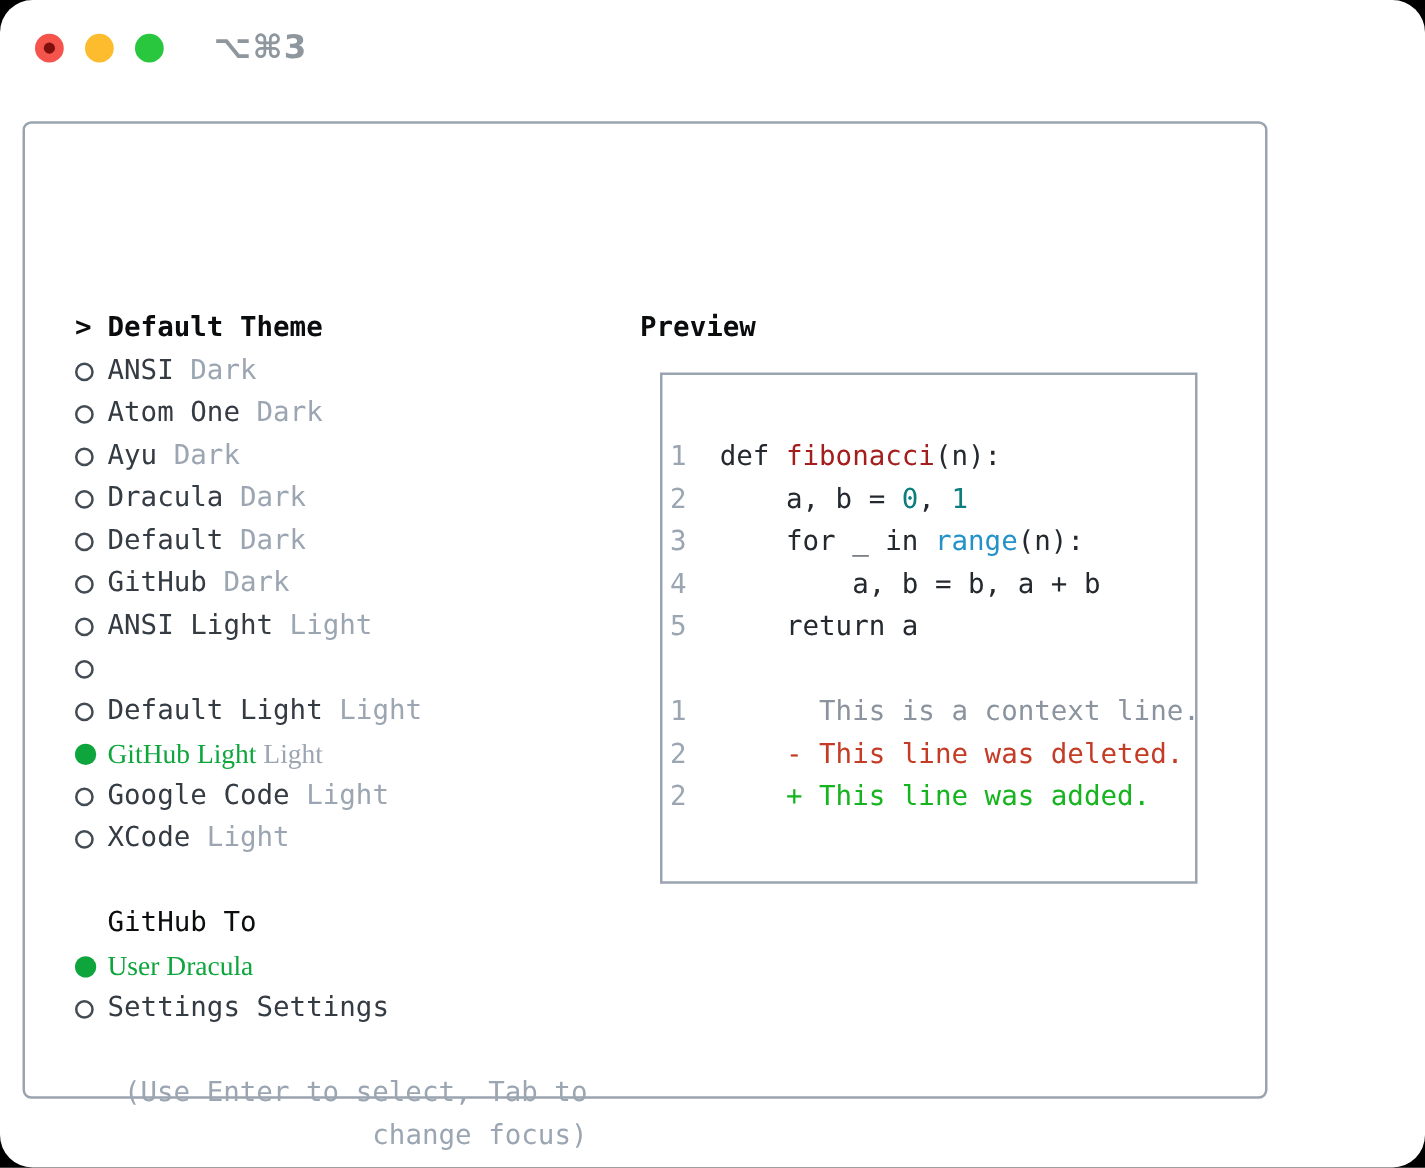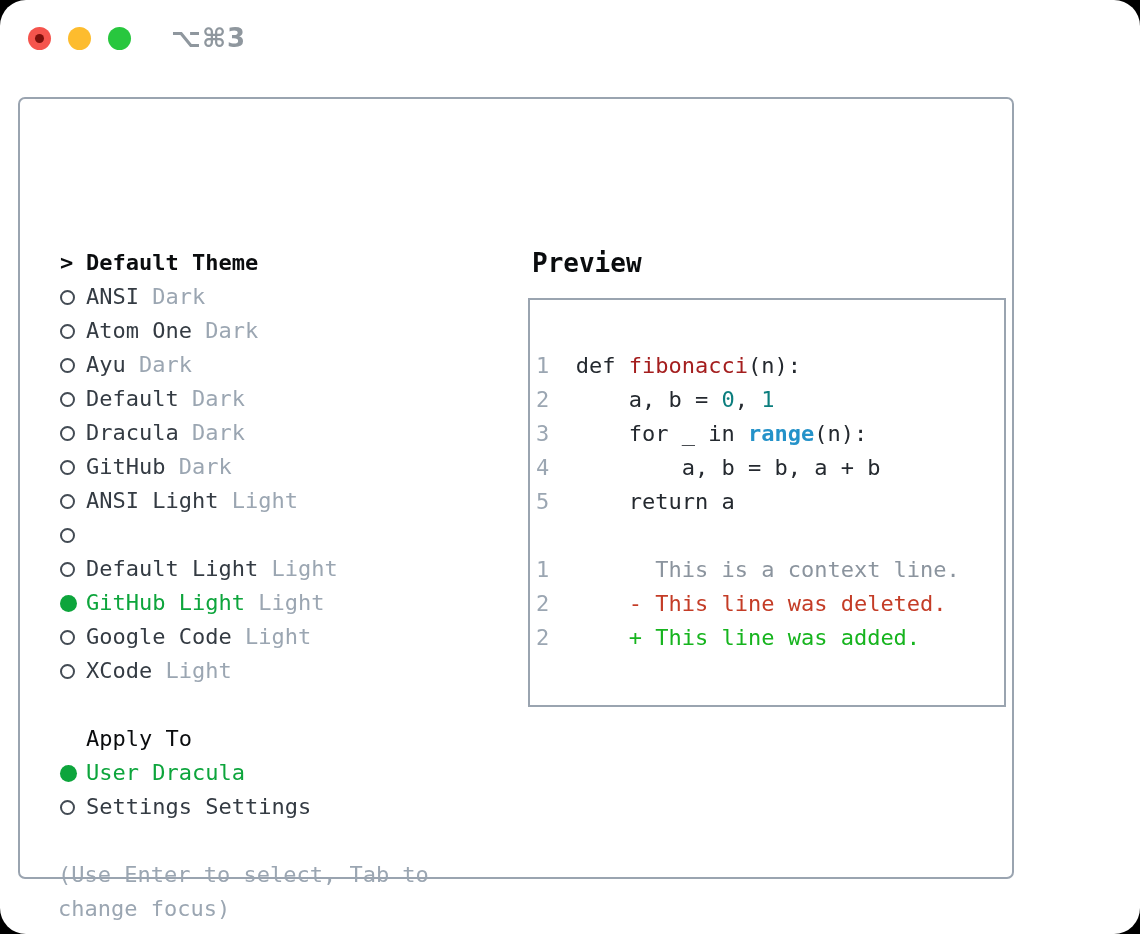--- a/index.html
+++ b/index.html
@@ -31,40 +31,40 @@
   #apply-col { left:40px; top:623px; }
 
   .row { display:flex; align-items:center; height:34px; white-space:pre; }
   .marker { width:26px; flex:0 0 26px; display:flex; align-items:center; }
   .arrow { font-weight:bold; color:var(--text_black,#0a0c0e); }
   .circle { width:15px; height:15px; border:2px solid var(--circle_gray,#434b54);
     border-radius:50%; display:inline-block; background:transparent; }
   .row.selected .circle { width:17px; height:17px; border:none;
     background:var(--accent_green,#0da53c); }
   .row-label { color:var(--text_dark,#343b43); }
-  .row.selected .row-label { color:var(--accent_green,#0da53c); }
+  .row.selected .row-label { color:var(--accent_green,#0da53c);font-family:Liberation Serif, serif; }
   .muted { color:var(--muted,#9ba6b2);text-align:center; }
   .hdr { font-weight:bold; color:var(--text_black,#0a0c0e); }
   .plain-hdr { color:var(--text_black,#0a0c0e); }
 
   #hint { position:absolute; left:38px; top:759px; width:412px;
-    font-size:22px; line-height:34px; color:var(--muted,#9ba6b2); }
+    font-size:22px; line-height:34px; color:var(--muted,#9ba6b2);text-align:right; }
 
   
-  #preview-title { position:absolute; left:512px; top:147px; height:34px;
-    font-size:26px; line-height:34px; font-weight:bold; color:var(--text_black,#0a0c0e); }
-  #preview-box { position:absolute; left:508px; top:199px; width:478px; height:409px;
+  #preview-title { position:absolute; left:492px; top:147px; height:34px;
+    font-size:22px; line-height:34px; font-weight:bold; color:var(--text_black,#0a0c0e); }
+  #preview-box { position:absolute; left:508px; top:199px; width:430px; height:409px;
     border:2px solid var(--border_gray,#9aa4b0); background:#fff; overflow:hidden; }
   #preview-code { padding:49px 0 0 6px; font-size:22px; line-height:34px; white-space:pre; }
   .pline { height:34px; }
   .ln { color:var(--ln_gray,#9ba6b2); }
   .seg-code    { color:var(--code_text,#24292f); }
   .seg-fn      { color:var(--fn_red,#a41e1e); }
   .seg-num     { color:var(--num_teal,#0c7e7e); }
-  .seg-builtin { color:var(--builtin_blue,#2492c9);font-weight:bold; }
+  .seg-builtin { color:var(--builtin_blue,#2492c9); }
   .seg-ctx     { color:var(--diff_ctx,#8b949e); }
   .seg-del     { color:var(--diff_del,#c43c26); }
   .seg-add     { color:var(--diff_add,#16b41e); }
 </style>
 </head>
 <body>
 
 <div class="window">
 
   <div class="titlebar">
@@ -80,36 +80,36 @@
 
     <div class="col" id="theme-col">
       <div class="row">
         <span class="marker"><span class="arrow">&gt;</span></span>
         <span class="row-label hdr">Default Theme</span>
       </div>
       <div id="theme-items">
           <div class="row"><span class="marker"><span class="circle"></span></span><span class="row-label">ANSI<span class="muted"> Dark</span></span></div>
           <div class="row"><span class="marker"><span class="circle"></span></span><span class="row-label">Atom One<span class="muted"> Dark</span></span></div>
           <div class="row"><span class="marker"><span class="circle"></span></span><span class="row-label">Ayu<span class="muted"> Dark</span></span></div>
+          <div class="row"><span class="marker"><span class="circle"></span></span><span class="row-label">Dracula<span class="muted"> Dark</span></span></div>
           <div class="row"><span class="marker"><span class="circle"></span></span><span class="row-label">Default<span class="muted"> Dark</span></span></div>
-          <div class="row"><span class="marker"><span class="circle"></span></span><span class="row-label">Dracula<span class="muted"> Dark</span></span></div>
           <div class="row"><span class="marker"><span class="circle"></span></span><span class="row-label">GitHub<span class="muted"> Dark</span></span></div>
           <div class="row"><span class="marker"><span class="circle"></span></span><span class="row-label">ANSI Light<span class="muted"> Light</span></span></div>
           <div class="row"><span class="marker"><span class="circle"></span></span></div>
           <div class="row"><span class="marker"><span class="circle"></span></span><span class="row-label">Default Light<span class="muted"> Light</span></span></div>
           <div class="row selected"><span class="marker"><span class="circle"></span></span><span class="row-label">GitHub Light<span class="muted"> Light</span></span></div>
           <div class="row"><span class="marker"><span class="circle"></span></span><span class="row-label">Google Code<span class="muted"> Light</span></span></div>
           <div class="row"><span class="marker"><span class="circle"></span></span><span class="row-label">XCode<span class="muted"> Light</span></span></div>
         </div>
     </div>
 
     <div class="col" id="apply-col">
       <div class="row">
         <span class="marker"></span>
-        <span class="row-label plain-hdr">Apply To</span>
+        <span class="row-label plain-hdr">GitHub To</span>
       </div>
       <div id="apply-items">
           <div class="row selected"><span class="marker"><span class="circle"></span></span><span class="row-label">User Dracula</span></div>
           <div class="row"><span class="marker"><span class="circle"></span></span><span class="row-label">Settings Settings</span></div>
         </div>
     </div>
 
     <div id="hint">(Use Enter to select, Tab to change focus)</div>
 
     <div id="preview-title">Preview</div>

